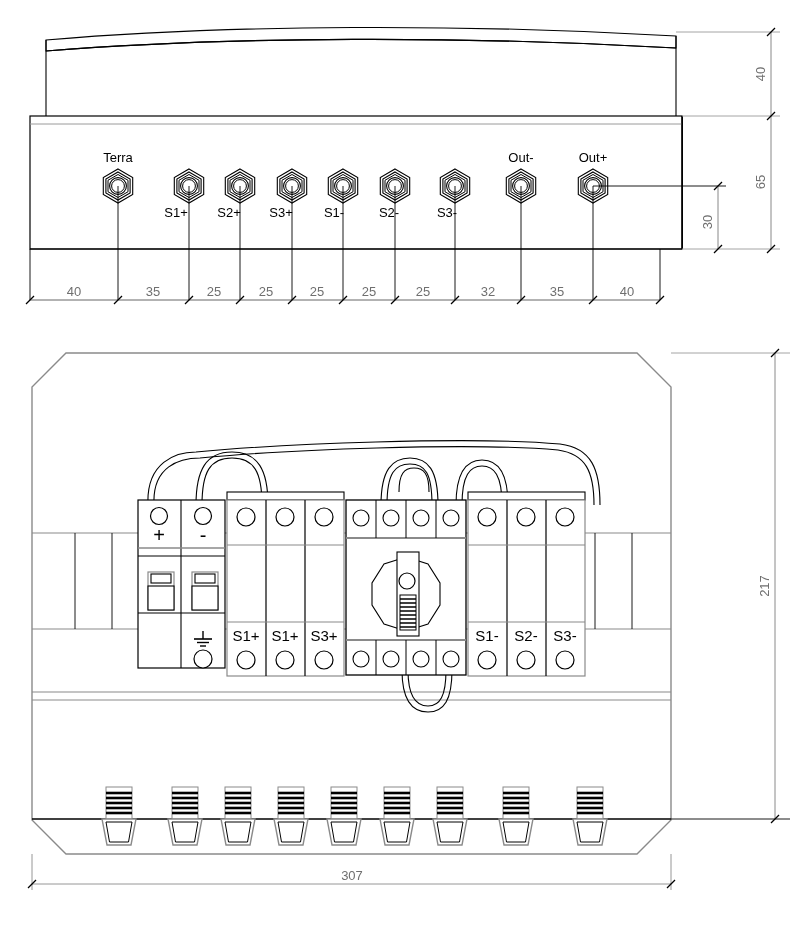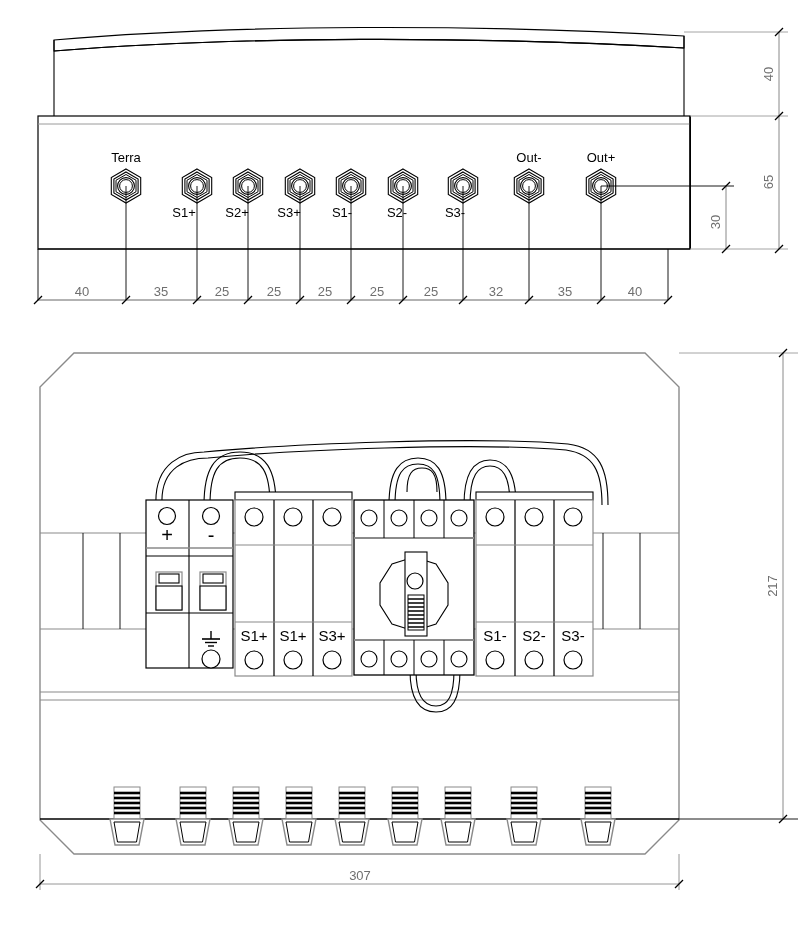--- a/index.html
+++ b/index.html
@@ -2,21 +2,21 @@
 <html><head>
 <meta charset="utf-8">
 <title>Enclosure Technical Drawing</title>
 <style>
   html,body{margin:0;padding:0;background:#ffffff;}
   body{
     width:812px;height:936px;
     font-family:"Liberation Sans","DejaVu Sans",sans-serif;
     color:#000;overflow:hidden;position:relative;
   }
-  #sheet{position:absolute;left:8px;top:0;width:663px;height:936px;text-decoration:underline;}
+  #sheet{position:absolute;left:0;top:0;width:663px;height:936px;text-decoration:underline;}
   svg{display:block;}
   text{font-family:"Liberation Sans","DejaVu Sans",sans-serif;}
   .lbl{font-size:13px;fill:#000;}
   .dim{font-size:13px;fill:#6f6f6f;}
   .modlbl{font-size:15px;fill:#000;}
   .plusminus{font-size:20px;fill:#000;}
 </style>
 </head>
 <body>
 

